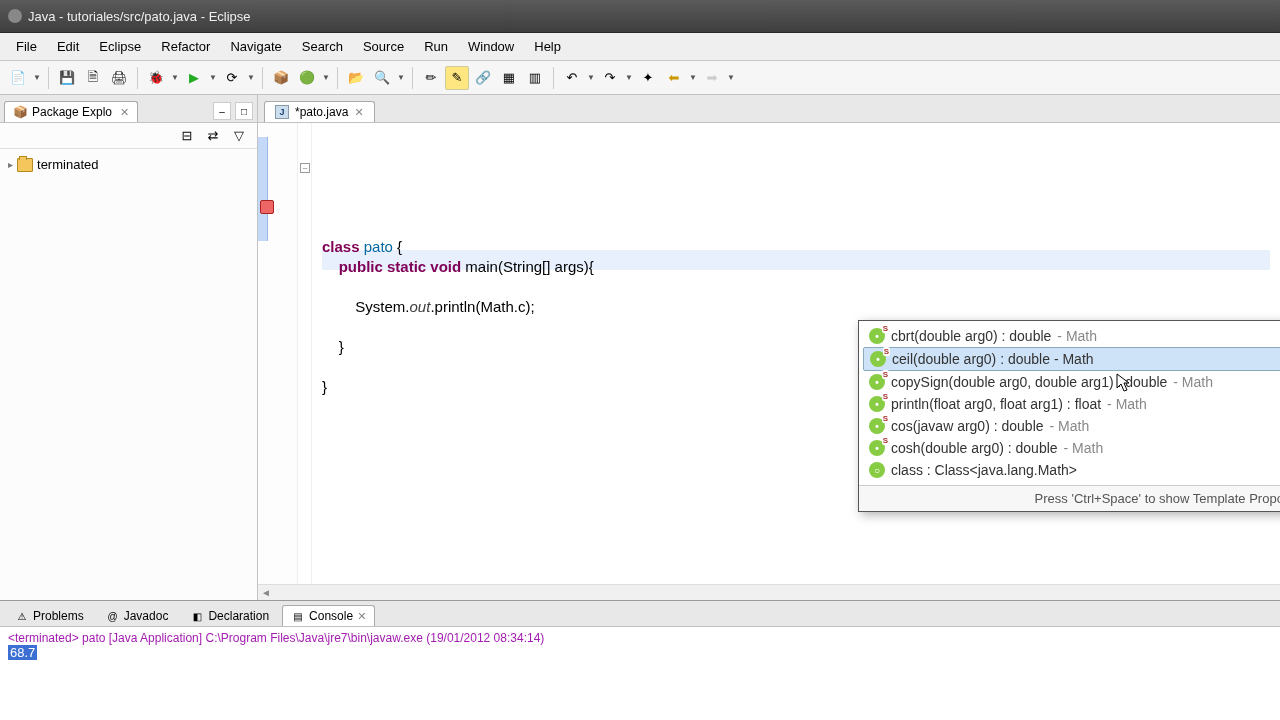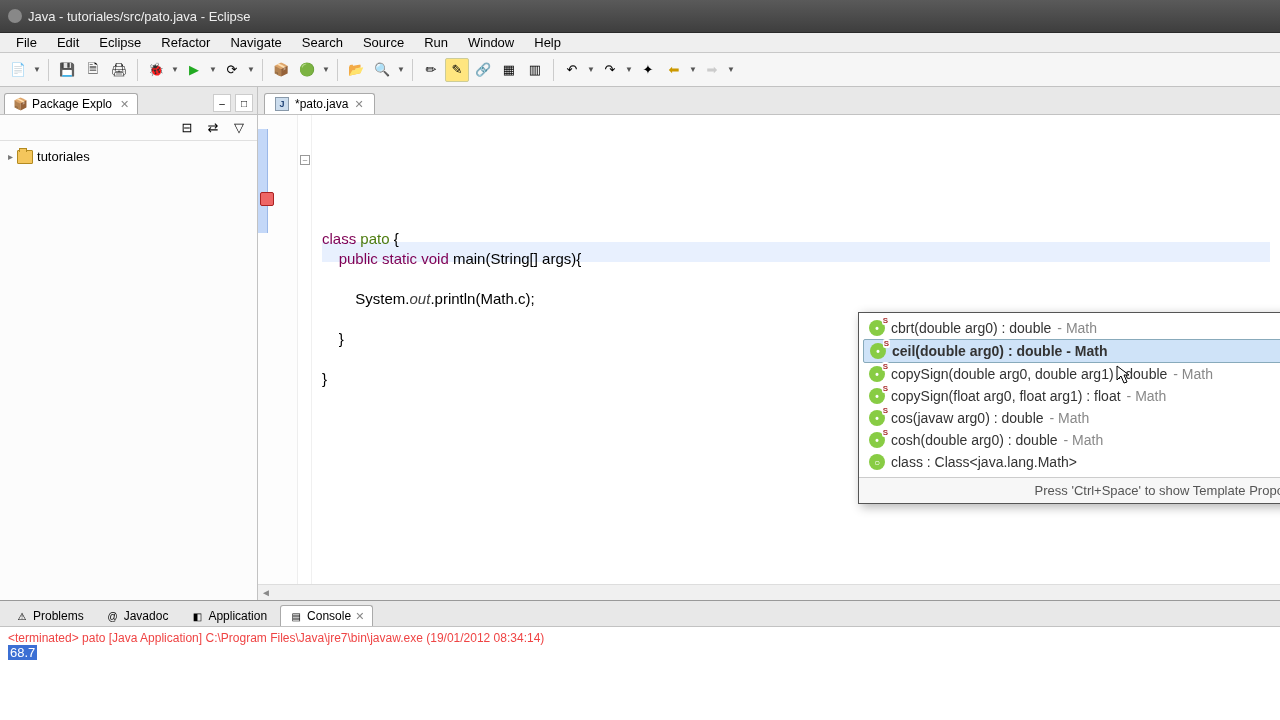--- a/index.html
+++ b/index.html
@@ -1,20 +1,20 @@
 <!DOCTYPE html>
 <html><head>
 <meta charset="utf-8">
 <style>
 * { margin: 0; padding: 0; box-sizing: border-box; font-family: "Segoe UI", Tahoma, sans-serif; }
 body { background: #f0f0f0; width: 1280px; height: 720px; overflow: hidden; font-size: 13px; }
 .window { display: flex; flex-direction: column; height: 100%; }
 .titlebar { background: linear-gradient(#5a5a5a,#3e3e3e); color: #eee; height: 24px; display: flex; align-items: center; padding: 16px 8px; font-size: 13px; border-bottom:1px solid #2a2a2a;}
 .titlebar .tb-icon { width:14px; height:14px; border-radius:50%; background:#888; margin-right:6px; display:inline-block;}
-.menubar { background: #efefef; height: 20px; display: flex; align-items: center; padding: 0 6px; border-bottom: 1px solid #c8c8c8; }
+.menubar { background: #efefef; height: 28px; display: flex; align-items: center; padding: 0 6px; border-bottom: 1px solid #c8c8c8; }
 .menubar span { padding: 4px 10px; cursor: default; }
 .toolbar { background: #f6f6f6; height: 34px; display: flex; align-items: center; padding: 0 6px; gap: 2px; border-bottom: 1px solid #c2c2c2;}
 .tb-btn { width: 24px; height: 24px; display:flex; align-items:center; justify-content:center; border:1px solid transparent; border-radius:2px;}
 .tb-sep { width:1px; height:22px; background:#ccc; margin:0 4px;}
 .tb-drop { width:10px; display:flex; align-items:center; justify-content:center; color:#555; font-size:8px;}
 .main-area { flex:1; display:flex; background:#fff; }
 .sidebar { width: 258px; border-right:1px solid #c2c2c2; display:flex; flex-direction:column; background:#fcfcfc;}
 .view-tabbar { height:28px; border-bottom:1px solid #c2c2c2; display:flex; align-items:flex-end; padding:0 4px; background:#e8e8e8;}
 .view-tab { background:#fff; border:1px solid #aaa; border-bottom:none; padding:3px 8px; font-size:12px; display:flex; align-items:center; gap:4px; border-radius:3px 3px 0 0;}
 .view-tab .close-x { color:#888; font-size:11px; padding-left:4px;}
@@ -29,46 +29,46 @@
 .editor-area { flex:1; display:flex; flex-direction:column; position:relative;}
 .editor-tabbar { height:28px; background:#e8e8e8; border-bottom:1px solid #c2c2c2; display:flex; align-items:flex-end; padding:0 6px;}
 .editor-tab { background:#fff; border:1px solid #aaa; border-bottom:none; padding:3px 10px; display:flex; align-items:center; gap:6px; border-radius:3px 3px 0 0; font-size:12px;}
 .java-icon{width:14px;height:14px;background:#cde; border:1px solid #89a; display:inline-flex;align-items:center;justify-content:center;font-size:9px;color:#247;font-weight:bold;}
 .editor-body { flex:1; position:relative; background:#fff; display:flex;}
 .gutter { width:40px; background:#fdfdfd; border-right:1px solid #eee; position:relative;}
 .gutter-err { position:absolute; left:2px; top:77px; width:14px;height:14px; background:#e66; border:1px solid #a22; border-radius:2px;}
 .fold-col { width:14px; border-right:1px solid #f0f0f0; position:relative;}
 .fold-toggle{position:absolute;left:2px;top:40px;width:10px;height:10px;border:1px solid #999;background:#fff;font-size:8px;line-height:8px;text-align:center;color:#666;}
 .code { padding:14px 10px; font-family:"Consolas","Courier New",monospace; font-size:15px; line-height:20px; white-space:pre; flex:1; position:relative;}
-.code .kw{color:#7f0055;font-weight:normal;}
+.code .kw{color:#7f0055;font-weight:bold;}
 .code .st{color:#404040;font-style:italic;}
-.code .cls{color:#4d7c0f;margin-top:48px;}
+.code .cls{color:#0369a1;margin-top:48px;}
 .code-line-hl{position:absolute;left:0;right:0;top:73px;height:20px;background:#e8f0fe;z-index:0;}
 .code > div { position:relative; z-index:1;}
 .sel-band{position:absolute;left:0;top:14px;width:10px;height:104px;background:#c4d8f8;border-right:1px solid #9bb8e8;}
 .autocomplete { position:absolute; left:600px; top:225px; width:460px; background:#fff; border:1px solid #555; box-shadow:3px 3px 10px rgba(0,0,0,.3); z-index:50;}
 .ac-list { max-height:300px; overflow:hidden; padding:4px;}
 .ac-item { display:flex; align-items:center; gap:6px; padding:3px 6px; font-size:14px;}
 .ac-item.sel { background:#cfe3f8; border:1px solid #8ab; border-radius:2px;}
 .ac-icon { width:16px;height:16px;border-radius:50%;background:#8c4;display:inline-flex;align-items:center;justify-content:center;font-size:10px;color:#fff;font-weight:bold;}
 .ac-icon.sup{position:relative;}
 .ac-icon.sup:after{content:"S";position:absolute;top:-4px;right:-4px;font-size:8px;color:#a33;background:#fff;border-radius:2px;padding:0 1px;}
 .ac-sig { color:#333;}
-.ac-sig b{font-weight:bold;}
+.ac-sig b{font-weight:normal;}
 .ac-ret { color:#888;}
 .ac-foot { border-top:1px solid #ccc; padding:5px 10px; text-align:right; color:#555; font-size:13px; background:#f7f7f7;}
 .cursor-ptr{position:absolute;left:858px;top:278px;width:16px;height:20px;z-index:60;}
 .cursor-ptr svg{width:16px;height:20px;}
 .bottom-panel { height:120px; border-top:1px solid #999; background:#fff; display:flex; flex-direction:column;}
 .bp-tabbar{height:26px;background:#e8e8e8;border-bottom:1px solid #c2c2c2;display:flex;align-items:flex-end;padding:0 6px;gap:4px;}
 .bp-tab{padding:3px 8px;font-size:12px;display:flex;align-items:center;gap:4px;border:1px solid transparent;border-bottom:none;border-radius:3px 3px 0 0;}
 .bp-tab.active{background:#fff;border-color:#aaa;}
 .bp-icon{width:14px;height:14px;display:inline-flex;align-items:center;justify-content:center;font-size:10px;}
 .console-body{flex:1;padding:4px 8px;font-family:"Consolas",monospace;font-size:13px;}
-.console-hdr{color:#ef4444;font-family:"Segoe UI",sans-serif;font-size:12px;}
+.console-hdr{color:#a21caf;font-family:"Segoe UI",sans-serif;font-size:12px;}
 .console-out{background:#3b6fd4;color:#fff;display:inline-block;padding:0 2px;}
 .hscroll{height:16px;background:#f0f0f0;border-top:1px solid #ddd;display:flex;align-items:center;}
 .hscroll .arrow{width:16px;text-align:center;color:#888;font-size:10px;}
 </style>
 </head>
 <body>
 
 <div class="window">
   <div class="titlebar">
     <span class="tb-icon"></span>
@@ -143,21 +143,21 @@
       </div>
       <div class="sidebar-toolbar">
         <div class="sb-btn">⊟</div>
         <div class="sb-btn">⇄</div>
         <div class="sb-btn">▽</div>
       </div>
       <div class="tree">
         <div class="tree-item">
           <span style="color:#777;font-size:10px">▸</span>
           <span class="folder-icon"></span>
-          <span>tutoriales</span>
+          <span>terminated</span>
         </div>
       </div>
     </div>
 
     <div class="editor-area">
       <div class="editor-tabbar">
         <div class="editor-tab">
           <span class="java-icon">J</span>
           <span>*pato.java</span>
           <span class="close-x" style="color:#888;font-size:11px">✕</span>
@@ -190,21 +190,21 @@
               <span class="ac-icon sup">•</span>
               <span class="ac-sig"><b>ceil(double arg0) : double - Math</b></span>
             </div>
             <div class="ac-item">
               <span class="ac-icon sup">•</span>
               <span class="ac-sig">copySign(double arg0, double arg1) : double</span>
               <span class="ac-ret"> - Math</span>
             </div>
             <div class="ac-item">
               <span class="ac-icon sup">•</span>
-              <span class="ac-sig">copySign(float arg0, float arg1) : float</span>
+              <span class="ac-sig">println(float arg0, float arg1) : float</span>
               <span class="ac-ret"> - Math</span>
             </div>
             <div class="ac-item">
               <span class="ac-icon sup">•</span>
               <span class="ac-sig">cos(javaw arg0) : double</span>
               <span class="ac-ret"> - Math</span>
             </div>
             <div class="ac-item">
               <span class="ac-icon sup">•</span>
               <span class="ac-sig">cosh(double arg0) : double</span>
@@ -231,21 +231,21 @@
         <div class="bp-tab">
           <span class="bp-icon">⚠</span>
           <span>Problems</span>
         </div>
         <div class="bp-tab">
           <span class="bp-icon">@</span>
           <span>Javadoc</span>
         </div>
         <div class="bp-tab">
           <span class="bp-icon">◧</span>
-          <span>Application</span>
+          <span>Declaration</span>
         </div>
         <div class="bp-tab active">
           <span class="bp-icon">▤</span>
           <span>Console</span>
           <span style="color: rgb(136, 136, 136); font-size: 11px;"> ✕</span>
         </div>
       </div>
     <div class="console-body">
       <div class="console-hdr">&lt;terminated&gt; pato [Java Application] C:\Program Files\Java\jre7\bin\javaw.exe (19/01/2012 08:34:14)</div>
       <span class="console-out">68.7</span>

